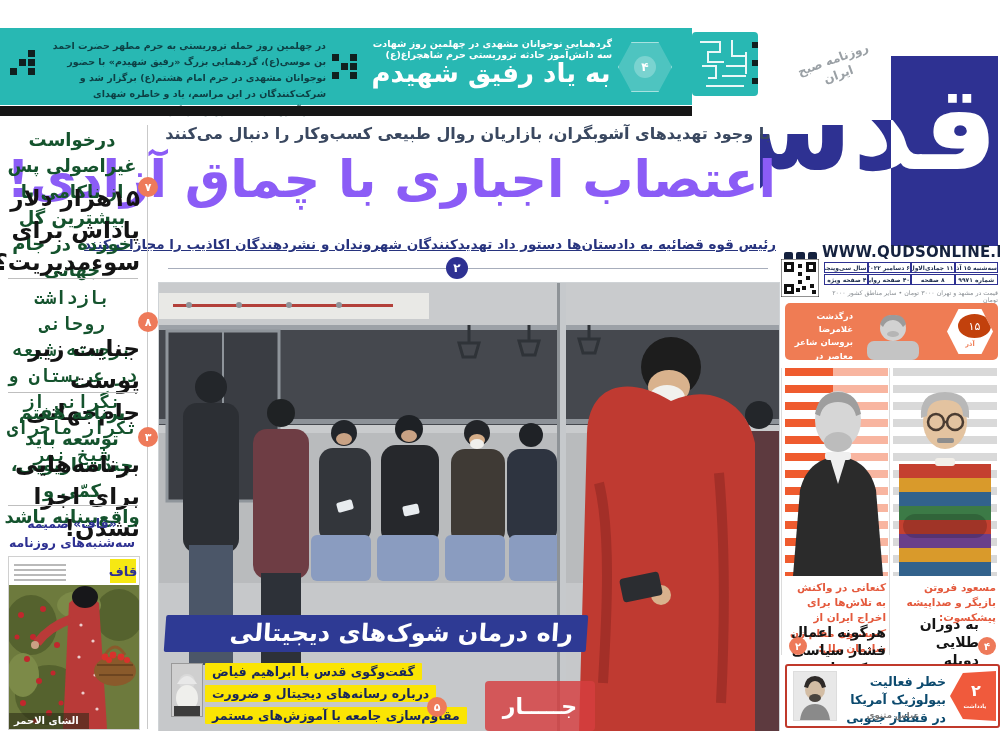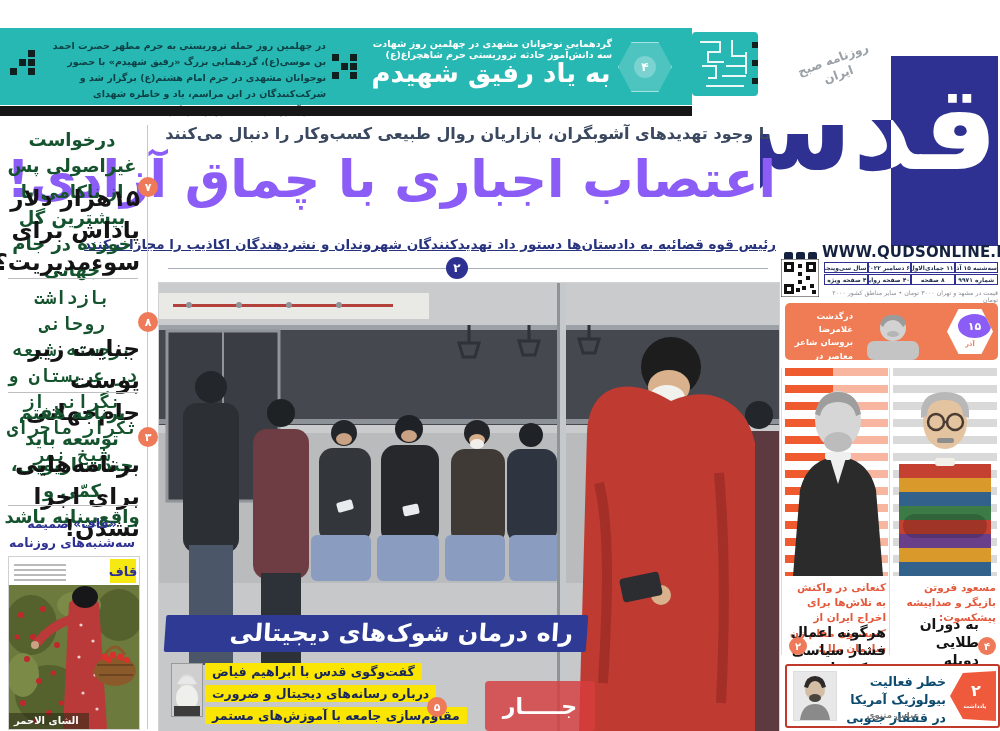--- a/index.html
+++ b/index.html
@@ -28,22 +28,22 @@
   .lt-white{color:#ffffff;clip-path:inset(0 0 0 55%);}
   .site{direction:ltr;font-size:15px;font-weight:900;color:#15223f;letter-spacing:.2px;text-align:right;}
   .daterow{display:flex;direction:rtl;}
   .daterow span{flex:1;border:.5px solid #2e3192;color:#1b2a4a;font-size:6px;font-weight:700;
                 text-align:center;padding:1px 0;white-space:nowrap;overflow:hidden;}
   .price{font-size:6.3px;color:#8a8f94;}
   
   .otd{background:#ef7c54;border-radius:5px;color:#fff;}
   .otd-text{font-size:8.5px;font-weight:700;line-height:1.55;}
   .otd-hex{clip-path:polygon(25% 0,75% 0,100% 50%,75% 100%,25% 100%,0 50%);background:#fff;}
-  .otd-circ{width:33px;height:24px;border-radius:50%;background:#8b5cf6;color:#fff;
-            font-size:11px;font-weight:700;display:flex;align-items:center;justify-content:center;}
+  .otd-circ{width:33px;height:24px;border-radius:50%;background:#c2410c;color:#fff;
+            font-size:11px;font-weight:400;display:flex;align-items:center;justify-content:center;}
   
   .lead-kicker{font-size:16px;font-weight:700;color:#3a4860;white-space:nowrap;}
   .lead-head{font-size:51px;font-weight:700;color:#8b5cf6;white-space:nowrap;}
   .lead-sub{font-size:13.5px;font-weight:800;color:#27337e;white-space:nowrap;text-decoration:underline;}
   .rule{background:#a7adbb;height:1px;}
   .nbadge{width:22px;height:22px;border-radius:50%;background:#2e3192;color:#fff;font-size:12px;
           font-weight:900;display:flex;align-items:center;justify-content:center;}
   .pbadge{width:20px;height:20px;border-radius:50%;background:#ee7a5a;color:#fff;font-size:11px;
           font-weight:900;display:flex;align-items:center;justify-content:center;}
   

